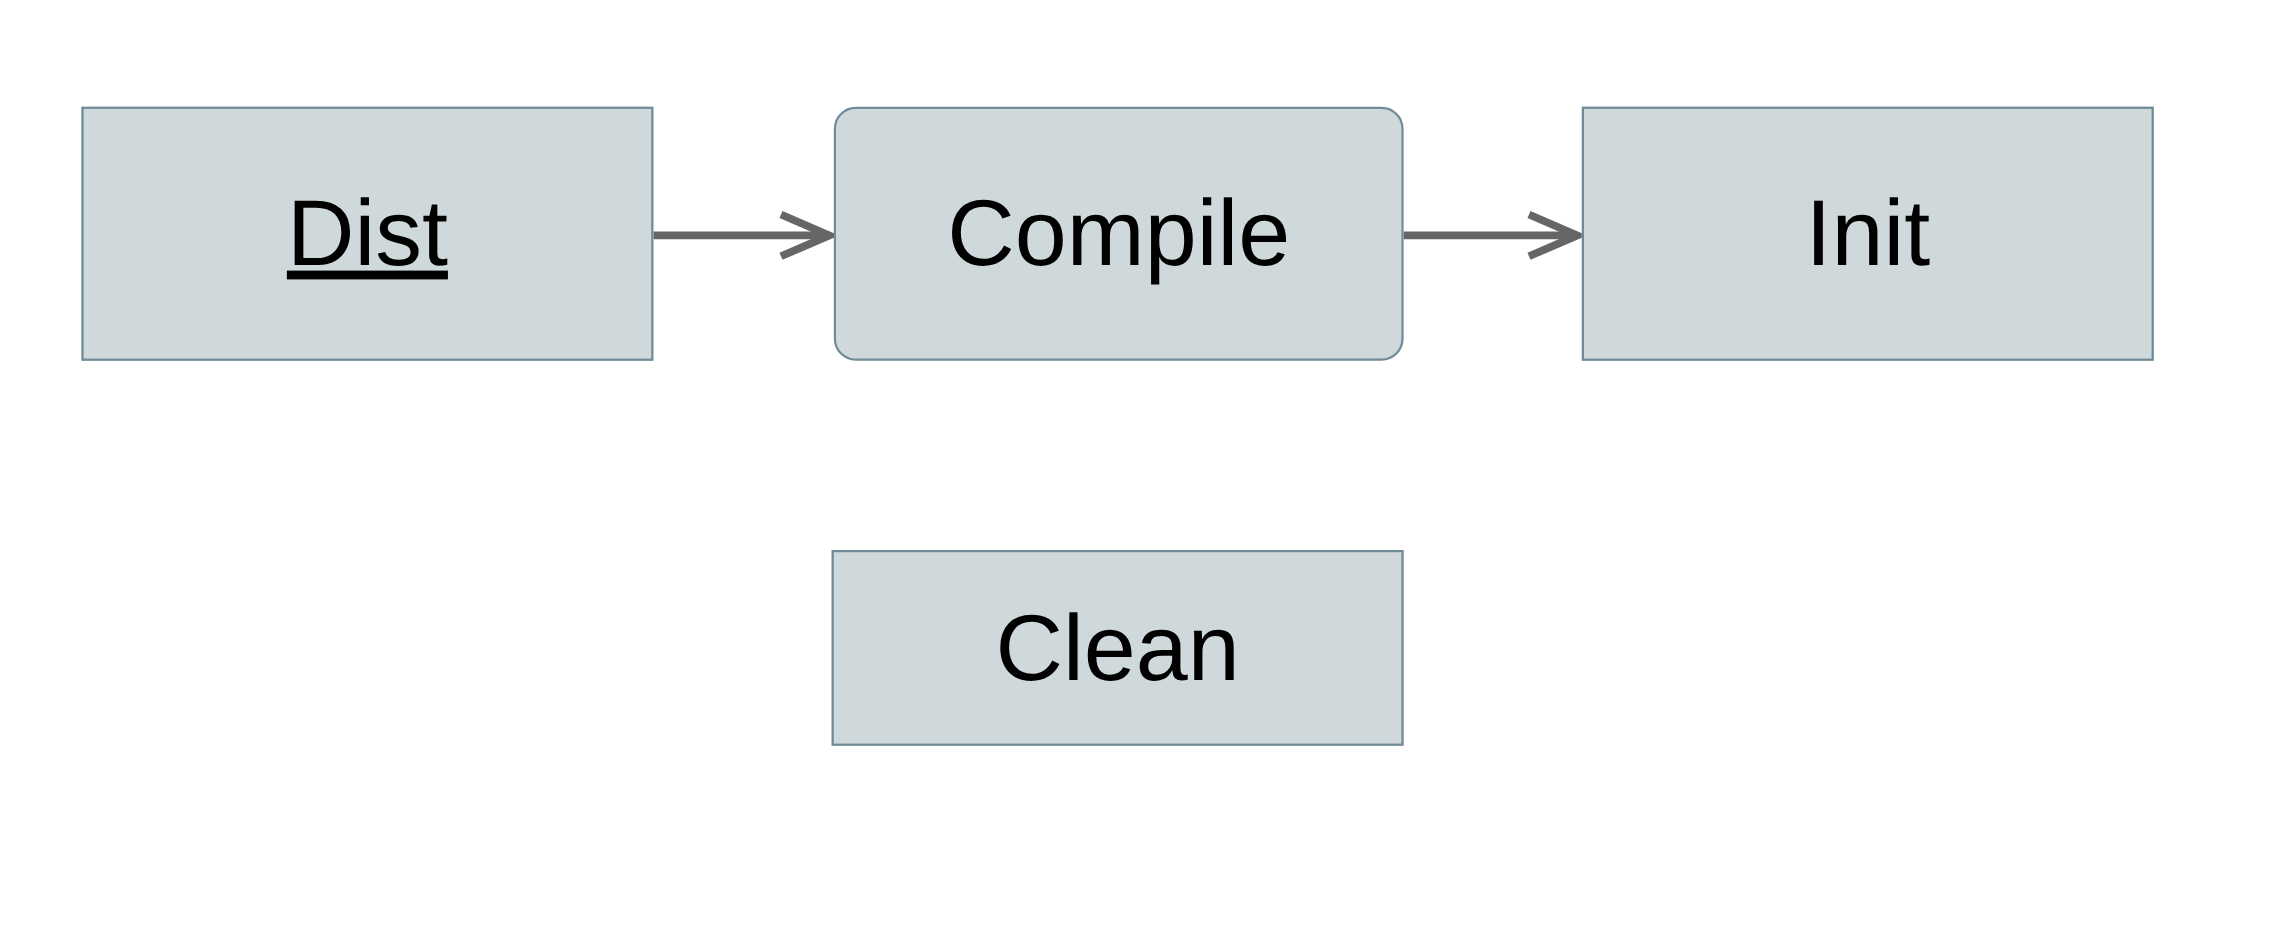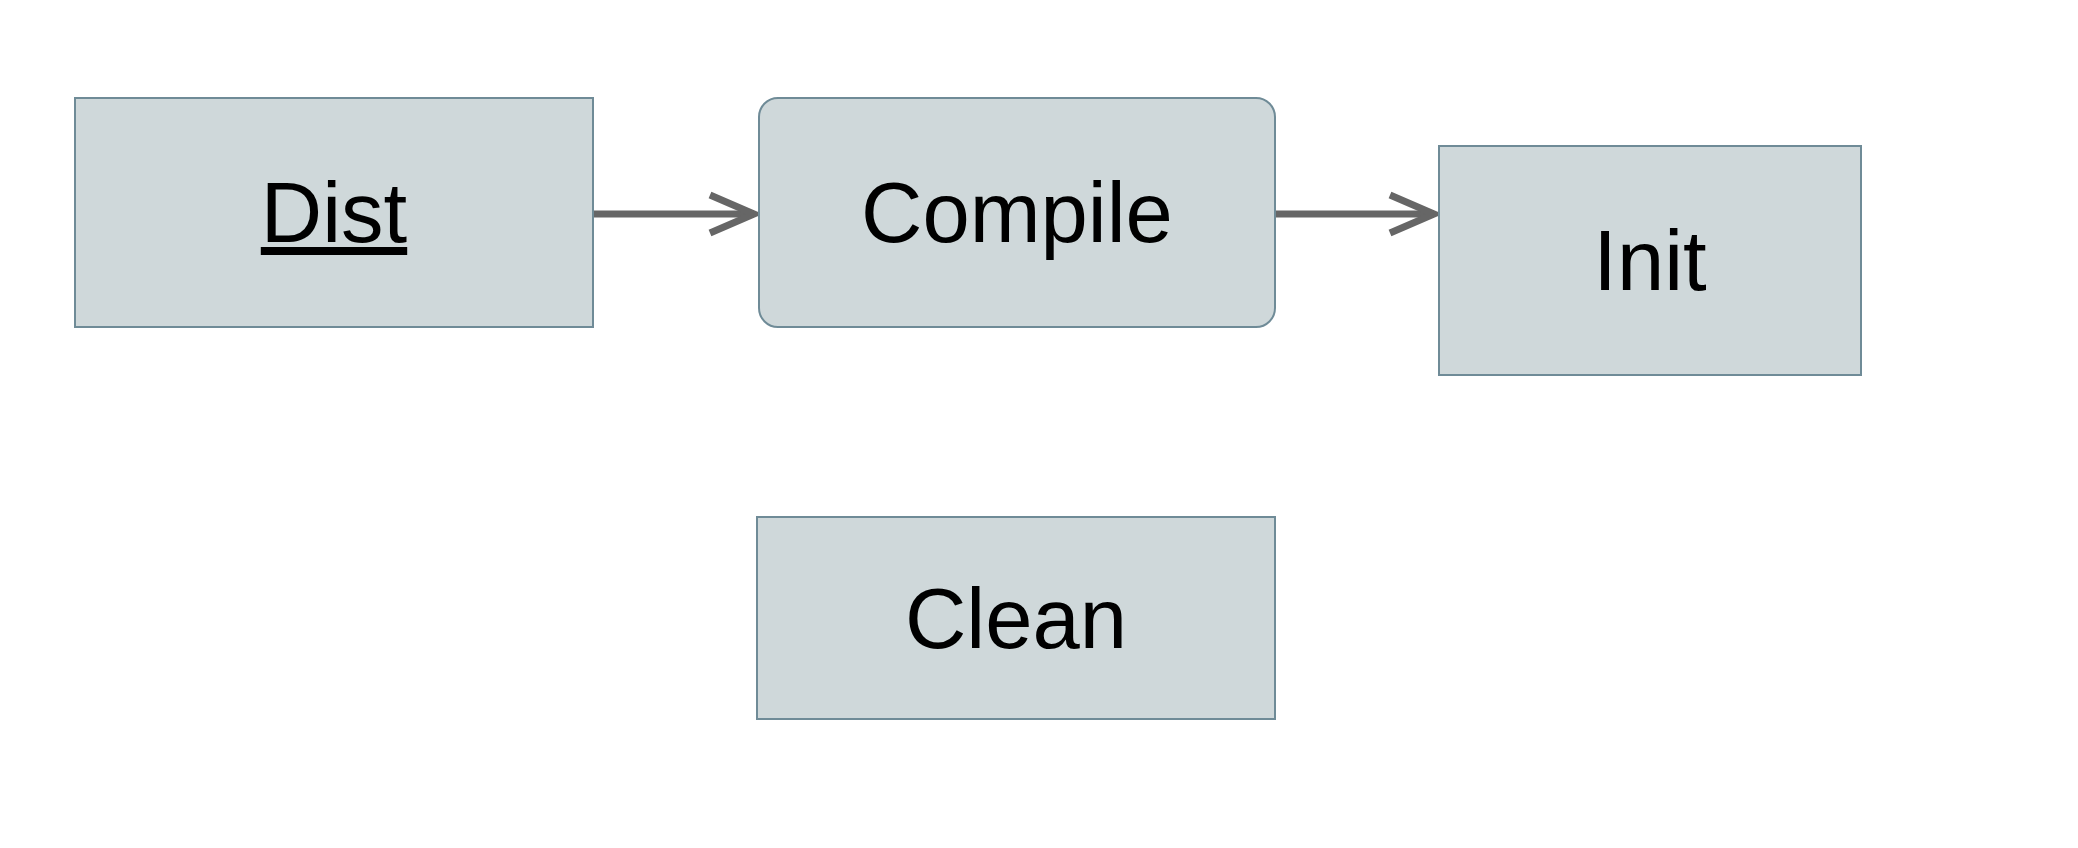--- a/index.html
+++ b/index.html
@@ -41,22 +41,22 @@
     justify-content: center;
   }
   .node-label {
     color: var(--text);
     font-size: 85px;
     line-height: 1;
     white-space: nowrap;
   }
   .node-dist    { left: 74px;   top: 97px;  width: 520px; height: 231px; text-decoration: underline; }
   .node-compile { left: 758px;  top: 97px;  width: 518px; height: 231px; border-radius: 20px; }
-  .node-init    { left: 1438px; top: 97px;  width: 424px; height: 231px; margin-top: 48px; }
-  .node-clean   { left: 756px;  top: 516px; width: 520px; height: 204px; }
+  .node-init    { left: 1438px; top: 97px;  width: 520px; height: 231px; }
+  .node-clean   { left: 756px;  top: 500px; width: 520px; height: 178px; }
   .edge-shaft, .edge-head {
     stroke: var(--arrow);
     stroke-width: 7;
     fill: none;
     stroke-linecap: butt;
     stroke-linejoin: miter;
     stroke-miterlimit: 8;
   }
 </style>
 </head>

